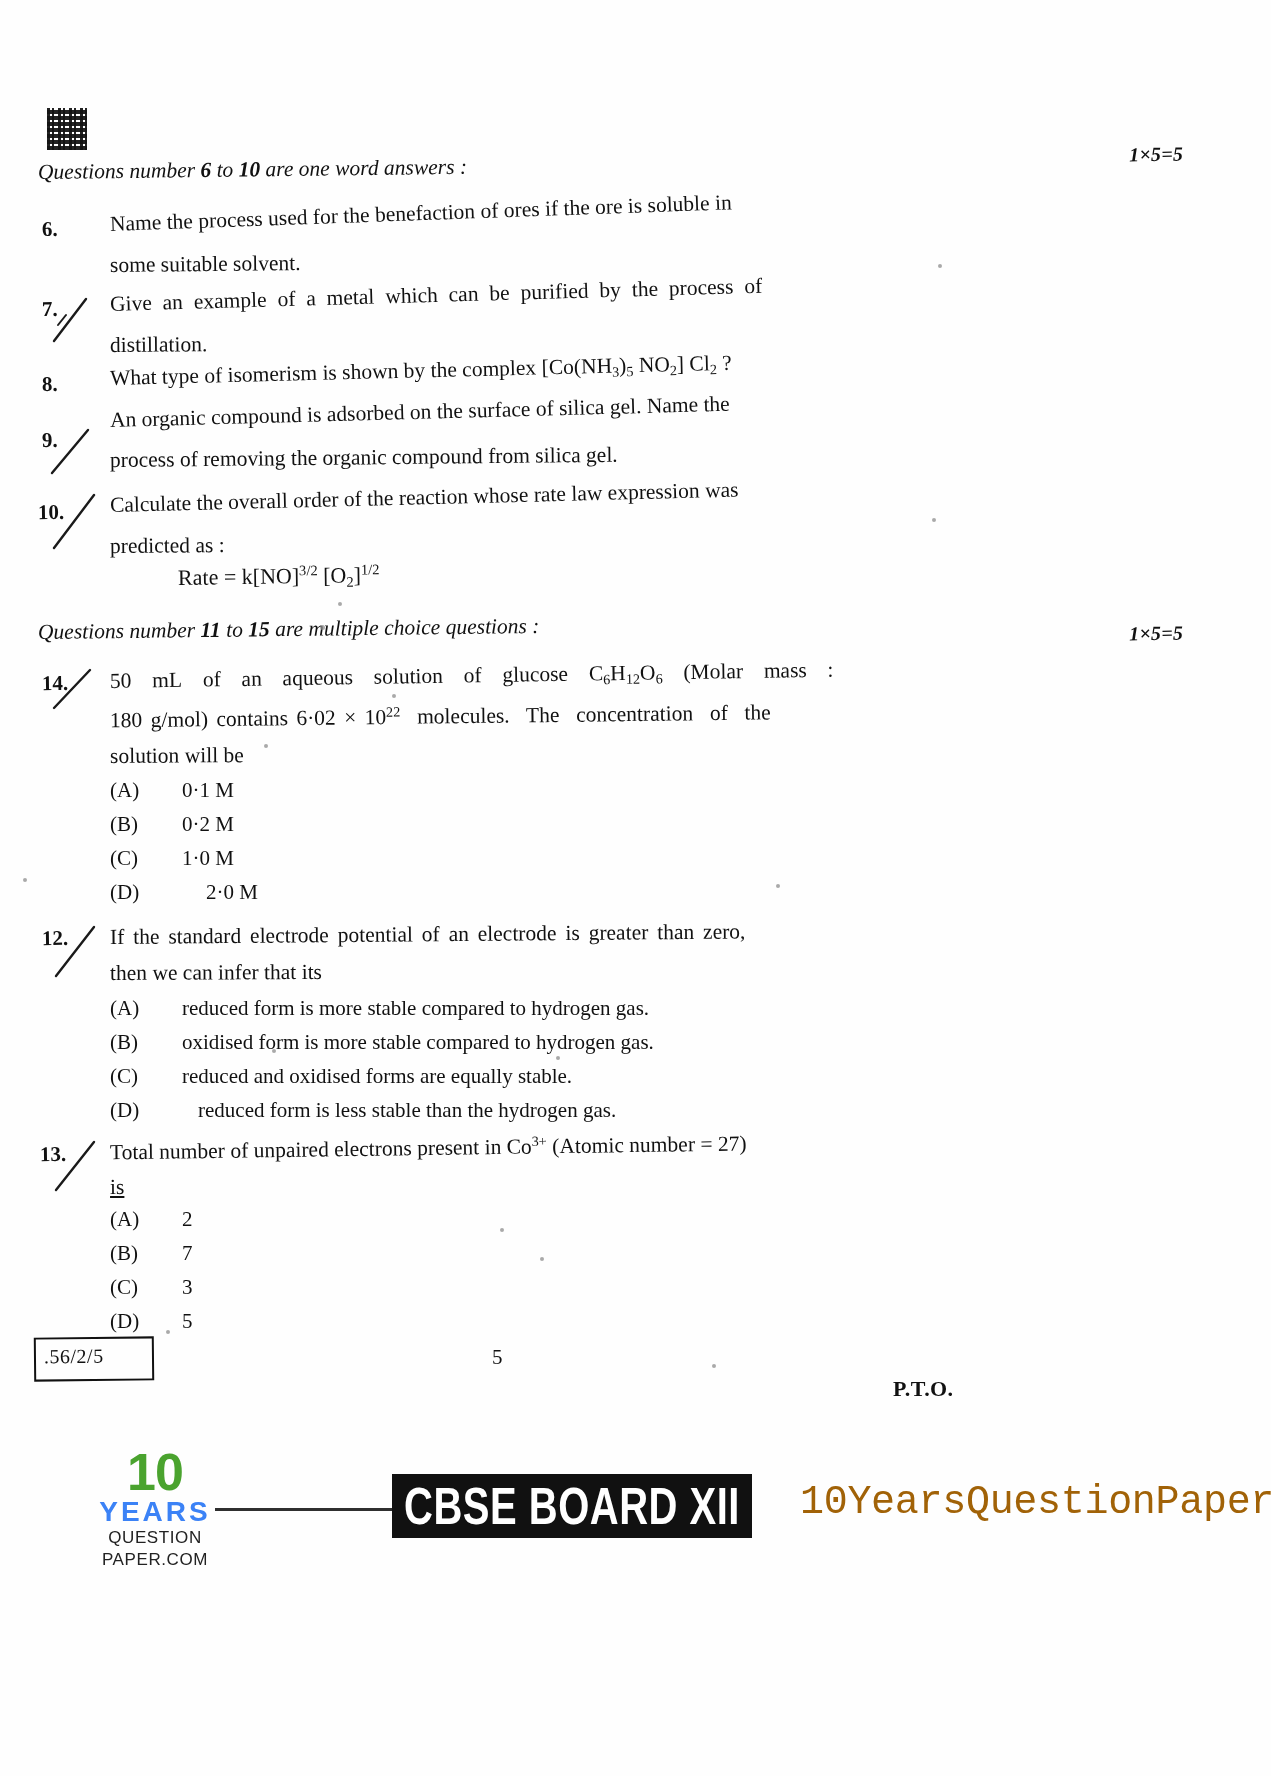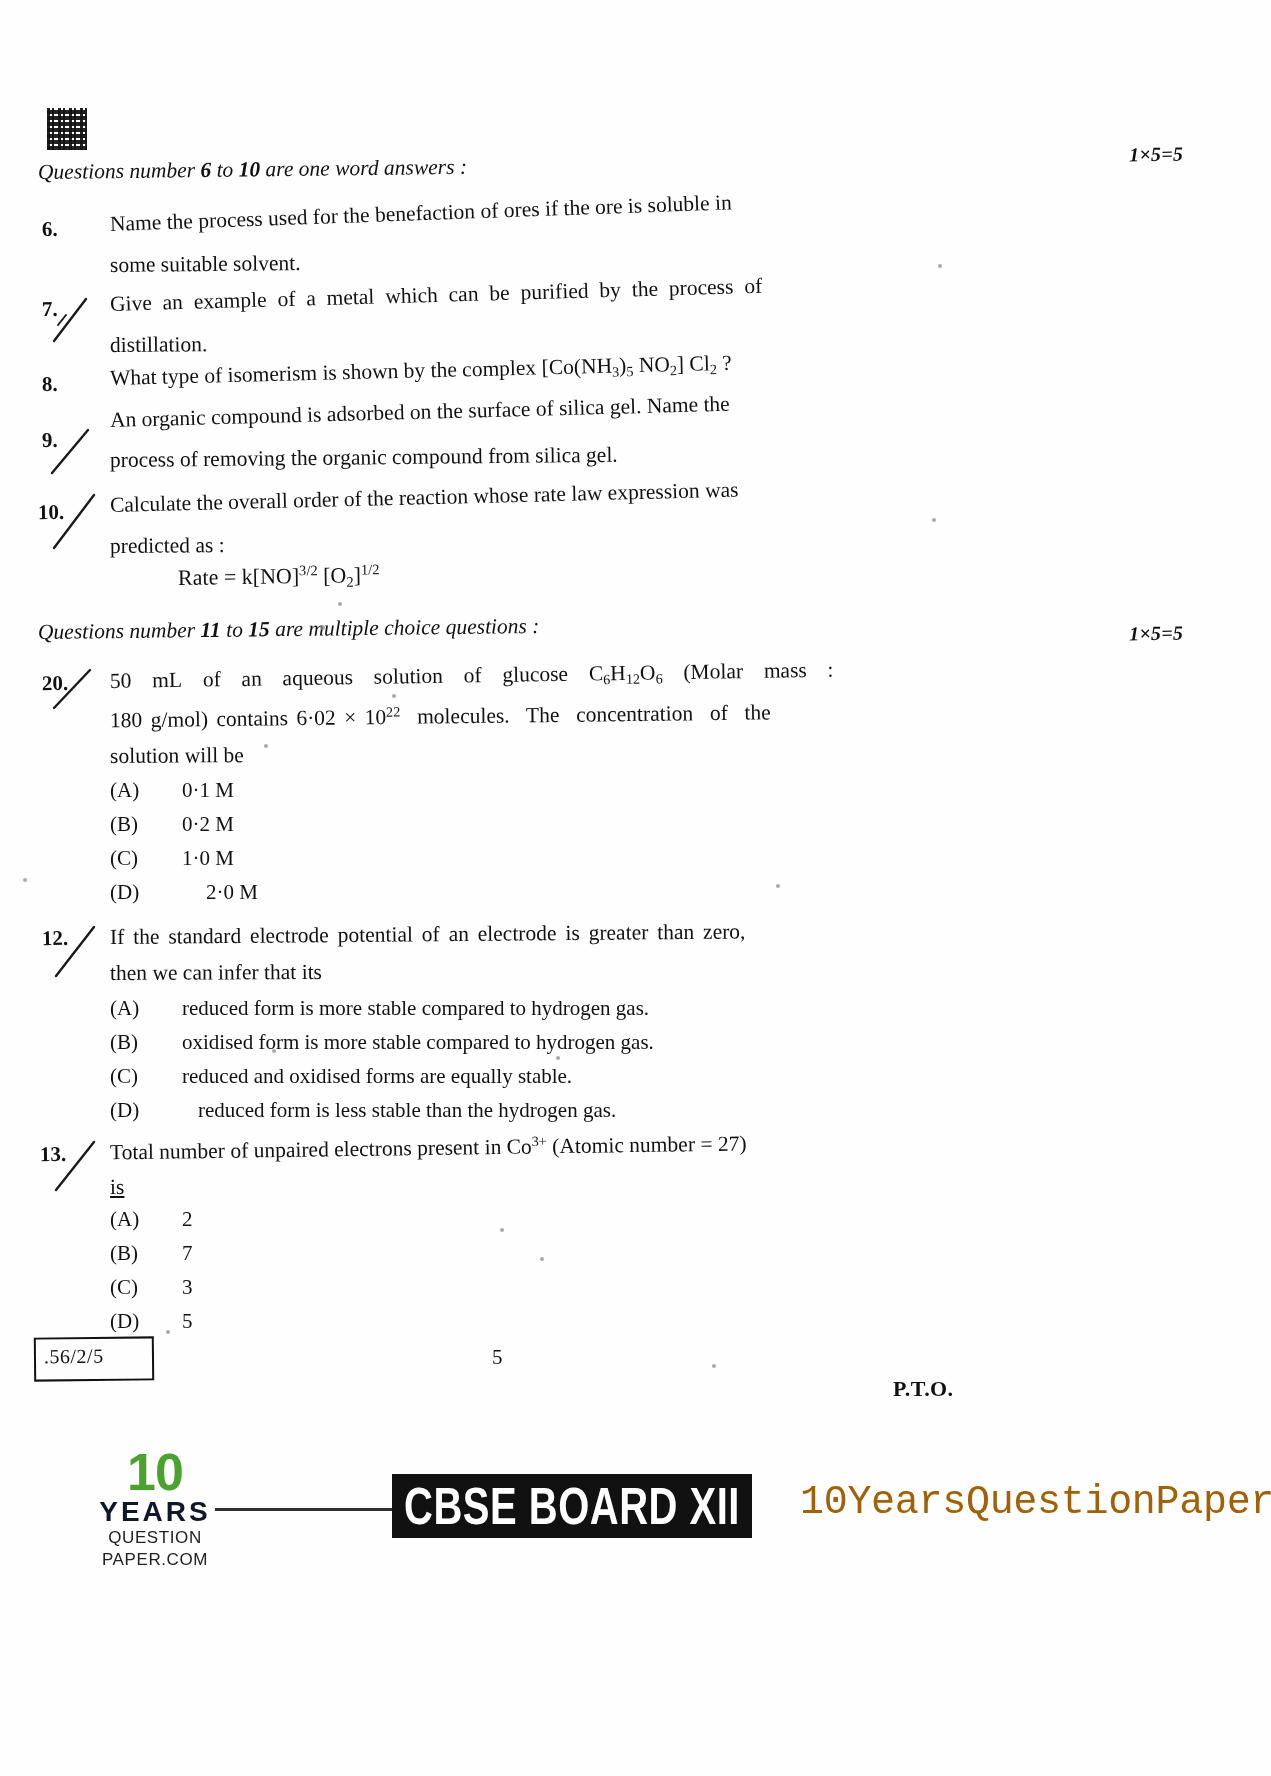--- a/index.html
+++ b/index.html
@@ -81,21 +81,21 @@
   }
 
   .brand{position:absolute;left:60px;top:1448px;width:190px;text-align:center;}
   .brand .ten{
     font-family:"Liberation Sans","DejaVu Sans",sans-serif;
     font-weight:bold;font-size:52px;color:#4aa32e;line-height:.95;
     letter-spacing:-1px;
   }
   .brand .years{
     font-family:"Liberation Sans","DejaVu Sans",sans-serif;
-    font-weight:bold;font-size:28px;color:#0f172a;letter-spacing:3px;line-height:1.05;
+    font-weight:bold;font-size:28px;color:#3b82f6;letter-spacing:3px;line-height:1.05;
   }
   .brand .qp{
     font-family:"Liberation Sans","DejaVu Sans",sans-serif;
     font-size:17px;color:#222;letter-spacing:.6px;line-height:1.3;
   }
   .brand-rule{
     position:absolute;left:215px;top:1508px;width:178px;height:3px;background:#2f2f2f;
   }
   .cbse-banner{
     position:absolute;left:392px;top:1474px;width:360px;height:64px;background:#111;
@@ -160,21 +160,21 @@
   <div class="qline" style="left:110px;top:493px;font-size:21.5px;transform:rotate(-1.4deg);">Calculate the overall order of the reaction whose rate law expression was</div>
   <div class="qline" style="left:110px;top:534px;font-size:21.5px;transform:rotate(-0.5deg);">predicted as :</div>
   <div class="qline" style="left:178px;top:564px;font-size:22px;transform:rotate(-0.8deg);">Rate = k[NO]<sup class="frac">3/2</sup> [O<sub>2</sub>]<sup class="frac">1/2</sup></div>
 
   <div class="marks" id="marks2">1×5=5</div>
 
   <div class="instr" id="instr2">
     <span>Questions number </span><b>11</b><span> to </span><b>15</b><span> are multiple choice questions :</span>
   </div>
 
-  <div class="qnum" style="left:42px;top:671px;transform:rotate(-0.8deg);">20.</div>
+  <div class="qnum" style="left:42px;top:671px;transform:rotate(-0.8deg);">14.</div>
   <div class="pen" style="left:40px;top:668px;">
     <svg width="58" height="44" viewBox="0 0 58 44">
         <path d="M50 2 L14 40" stroke="#1a1a1a" stroke-width="2.4" fill="none" stroke-linecap="round"></path>
       </svg>
   </div>
   <div class="qline" style="left:110px;top:669px;font-size:21.5px;word-spacing:5px;transform:rotate(-0.9deg);">50&nbsp; mL&nbsp; of&nbsp; an&nbsp; aqueous&nbsp; solution&nbsp; of&nbsp; glucose&nbsp; C<sub>6</sub>H<sub>12</sub>O<sub>6</sub>&nbsp; (Molar&nbsp; mass&nbsp; :</div>
   <div class="qline" style="left:110px;top:707px;font-size:21.5px;word-spacing:3px;transform:rotate(-0.7deg);">180 g/mol) contains 6·02 × 10<sup>22</sup>&nbsp; molecules.&nbsp; The&nbsp; concentration&nbsp; of&nbsp; the</div>
   <div class="qline" style="left:110px;top:744px;font-size:21.5px;transform:rotate(-0.4deg);">solution will be</div>
 
   <div class="optlabel" style="left:110px;top:778px;">(A)</div>

